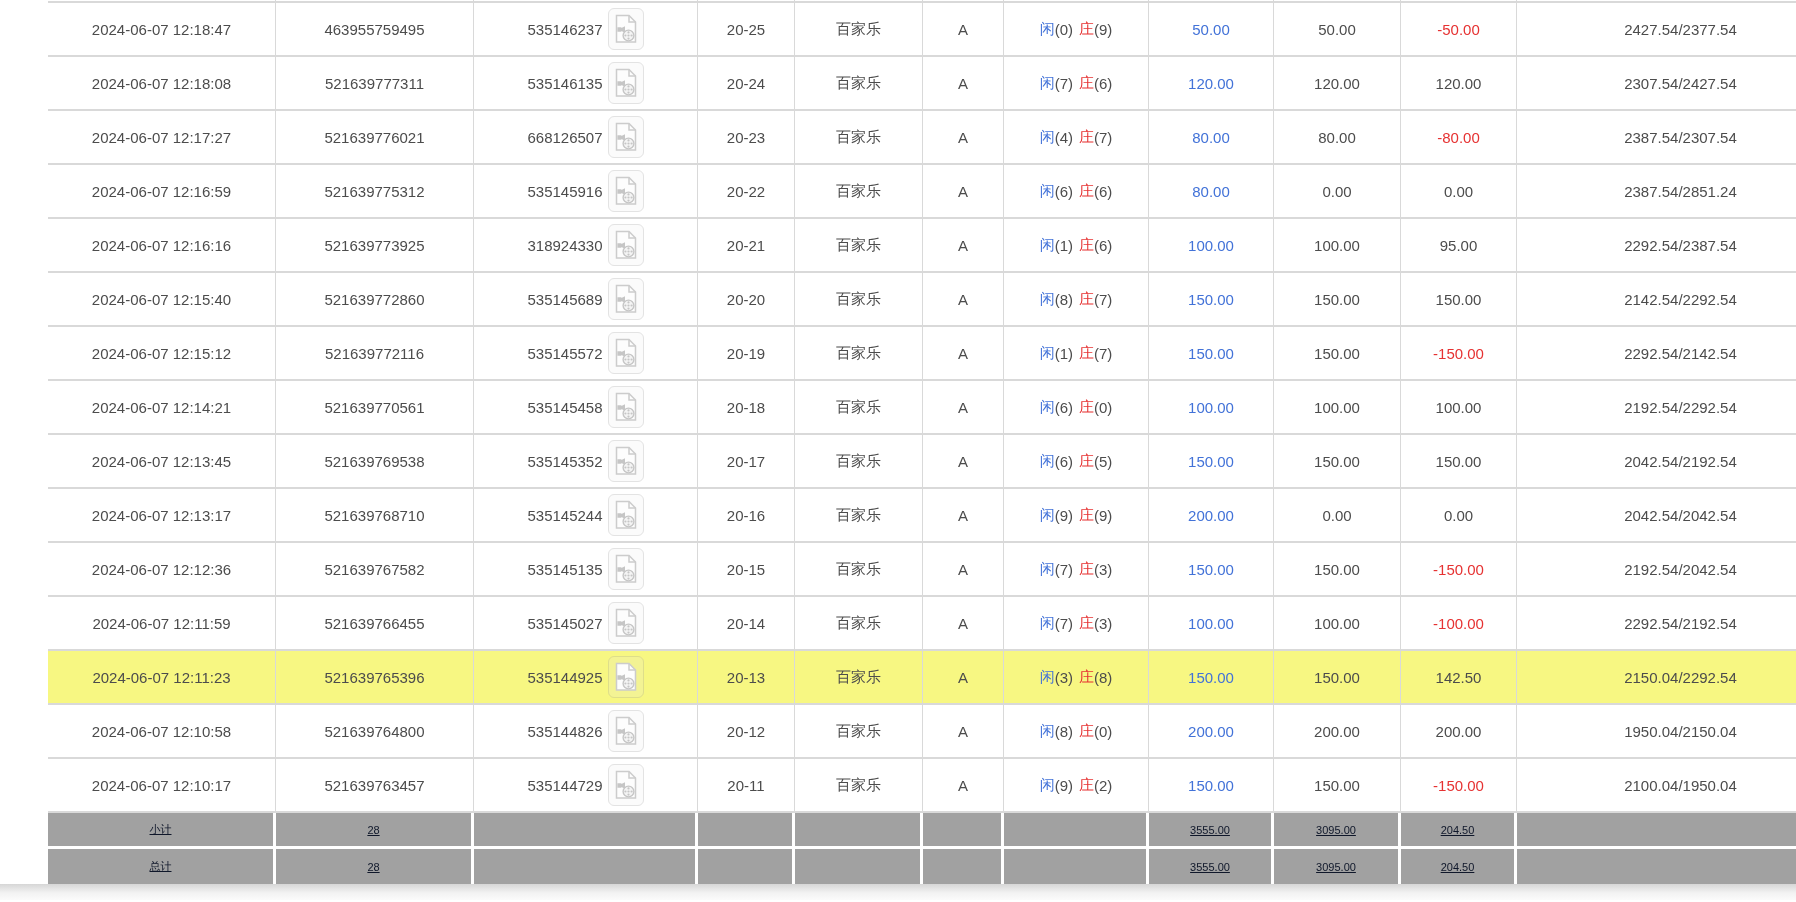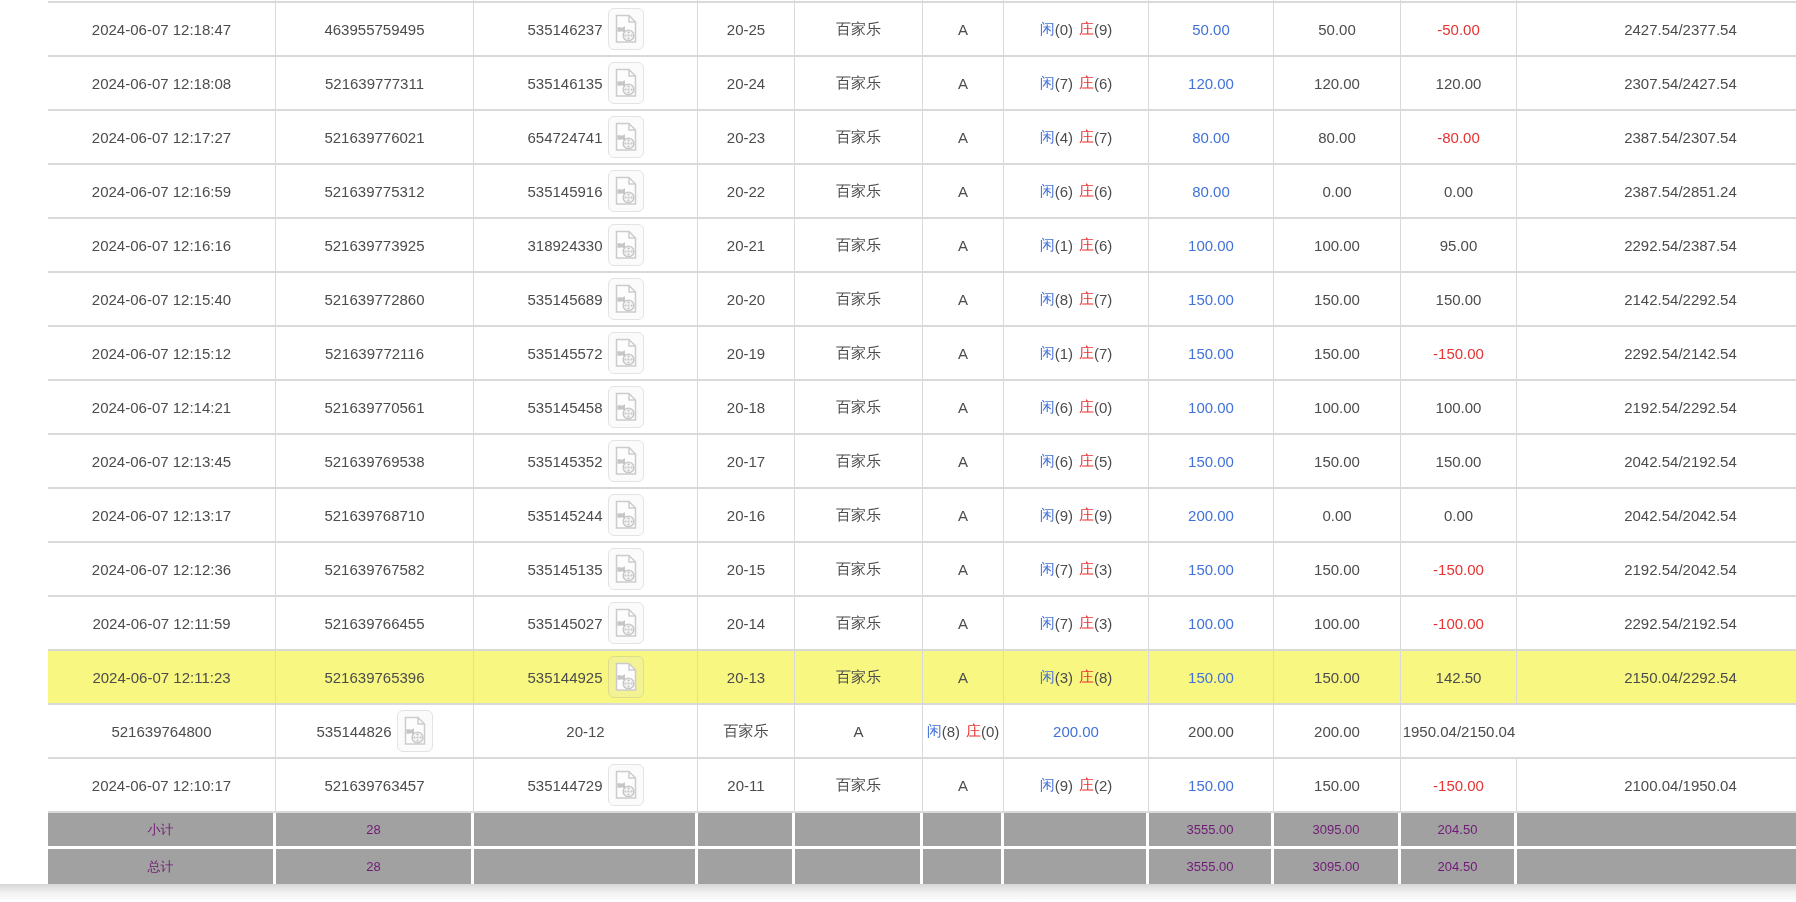--- a/index.html
+++ b/index.html
@@ -31,21 +31,21 @@
   .result .v{color:var(--text);}
   .gameid-wrap{gap:5px;}
   .video-btn{width:36px;height:42px;background:#fbfbfb;border:1px solid #e3e3e3;
     border-radius:6px;display:flex;align-items:center;justify-content:center;
     cursor:pointer;padding:0;flex:0 0 auto;}
   .row.highlight .video-btn{background:#f3f394;border-color:#dede8a;}
   
   .row.summary{background:var(--summary-bg);border-bottom:none;height:33px;}
   .row.summary + .row.summary{margin-top:3px;height:35px;}
   .row.summary .cell{background:var(--summary-bg);border-right:3px solid #fff;
-    color:#701a75;font-size:13px;}
+    color:#0f172a;font-size:11px;text-decoration:underline;}
   .row.summary .cell:last-child{border-right:none;}
   .bottom-fade{height:16px;width:1796px;
     background:linear-gradient(#d6d6d6,#f2f2f2 55%,#fbfbfb);}
 </style>
 </head>
 <body>
 
 <div class="viewport">
 
   <div class="row sliver">
@@ -128,21 +128,21 @@
       <div class="cell blue">120.00</div>
       <div class="cell">120.00</div>
       <div class="cell winloss">120.00</div>
       <div class="cell">2307.54/2427.54</div>
     </div>
 
     <div class="row data">
       <div class="cell">2024-06-07 12:17:27</div>
       <div class="cell">521639776021</div>
       <div class="cell gameid-wrap">
-        <span>654724741</span>
+        <span>668126507</span>
         <button class="video-btn">
           <svg width="24" height="30" viewBox="0 0 24 30">
             <path d="M2.5 1.5 h12.5 l6.5 6.5 v20 h-19 z" fill="#fdfdfd" stroke="#cccccc" stroke-width="1.5"></path>
             <path d="M15 1.5 v6.5 h6.5" fill="none" stroke="#cccccc" stroke-width="1.5"></path>
             <path d="M11 12.2 l-3.6 1.9 v-0.9 h-4 v4.6 h4 v-0.9 l3.6 1.9 z" fill="#c6c6c6"></path>
             <circle cx="14.5" cy="21.5" r="5.4" fill="#f4f4f4" stroke="#c6c6c6" stroke-width="1.4"></circle>
             <circle cx="14.5" cy="21.5" r="1.1" fill="#c6c6c6"></circle>
             <circle cx="14.5" cy="18.4" r="1.1" fill="#c6c6c6"></circle>
             <circle cx="14.5" cy="24.6" r="1.1" fill="#c6c6c6"></circle>
             <circle cx="11.4" cy="21.5" r="1.1" fill="#c6c6c6"></circle>
@@ -499,20 +499,21 @@
         <span class="b">庄</span>
           <span class="v">(8)</span>
       </div>
       <div class="cell blue">150.00</div>
       <div class="cell">150.00</div>
       <div class="cell winloss">142.50</div>
       <div class="cell">2150.04/2292.54</div>
     </div>
 
     <div class="row data">
+      <div class="cell">2024-06-07 12:10:58</div>
       <div class="cell">521639764800</div>
       <div class="cell gameid-wrap">
         <span>535144826</span>
         <button class="video-btn">
           <svg width="24" height="30" viewBox="0 0 24 30">
             <path d="M2.5 1.5 h12.5 l6.5 6.5 v20 h-19 z" fill="#fdfdfd" stroke="#cccccc" stroke-width="1.5"></path>
             <path d="M15 1.5 v6.5 h6.5" fill="none" stroke="#cccccc" stroke-width="1.5"></path>
             <path d="M11 12.2 l-3.6 1.9 v-0.9 h-4 v4.6 h4 v-0.9 l3.6 1.9 z" fill="#c6c6c6"></path>
             <circle cx="14.5" cy="21.5" r="5.4" fill="#f4f4f4" stroke="#c6c6c6" stroke-width="1.4"></circle>
             <circle cx="14.5" cy="21.5" r="1.1" fill="#c6c6c6"></circle>

